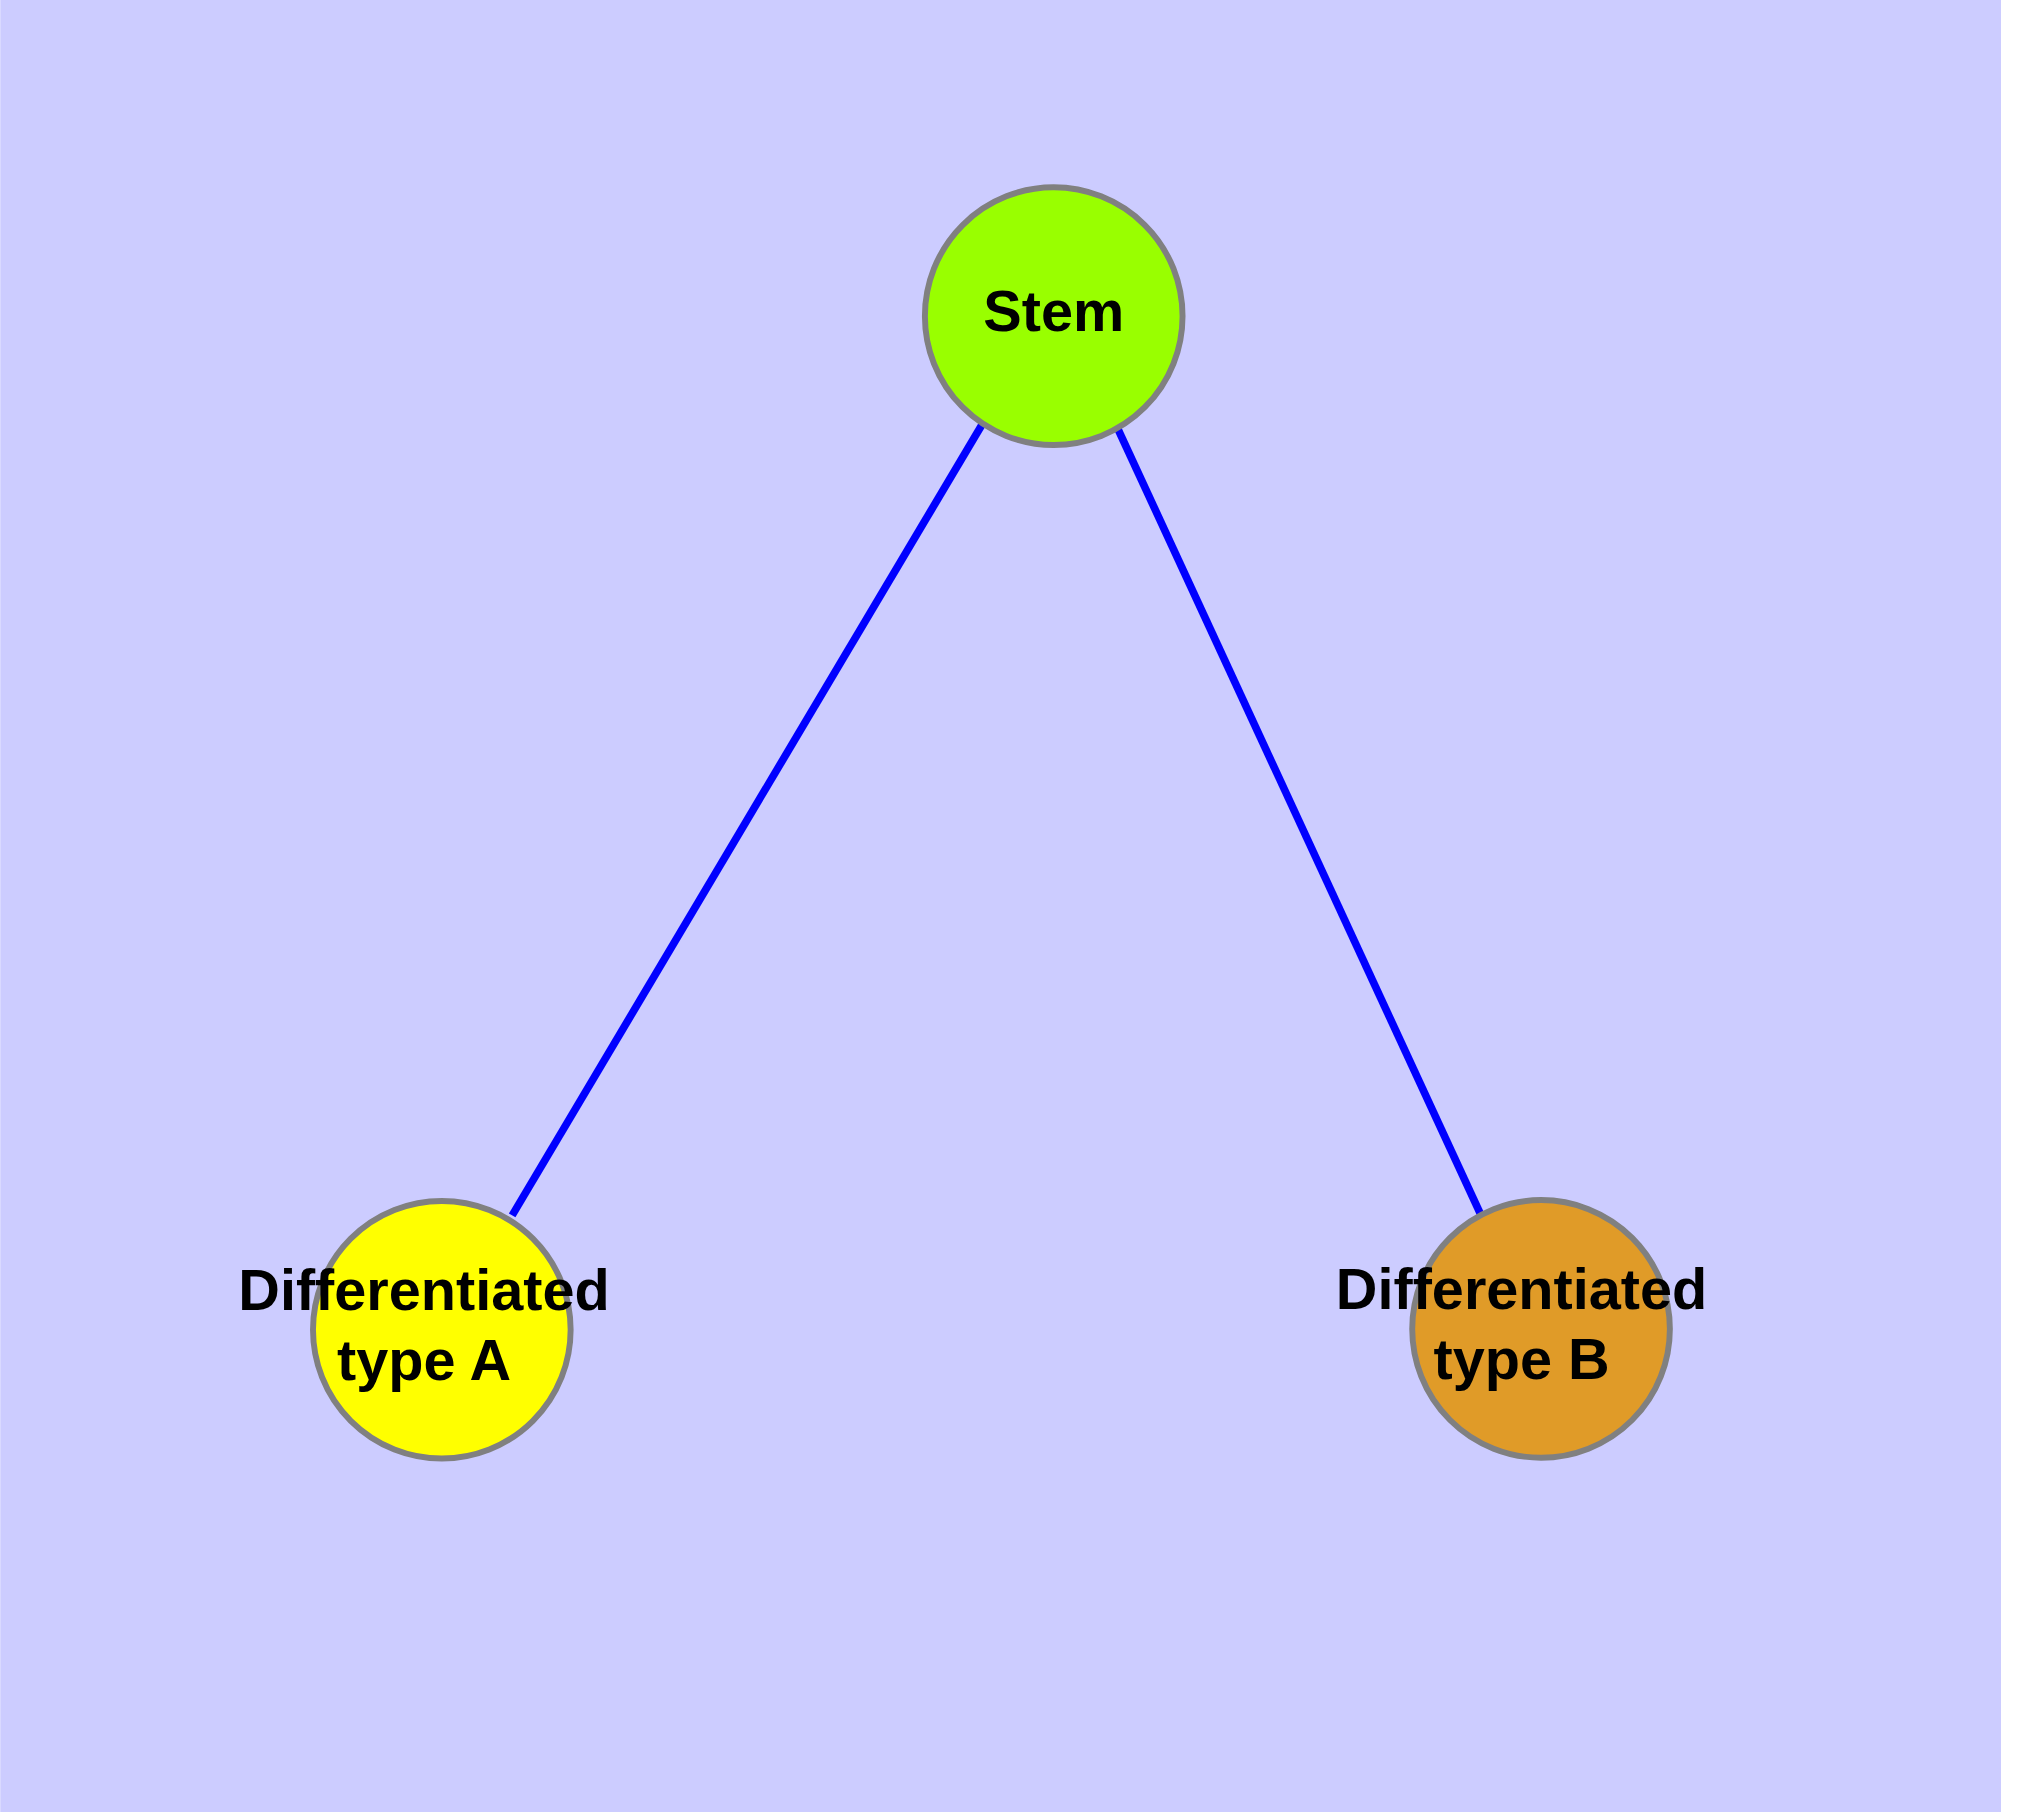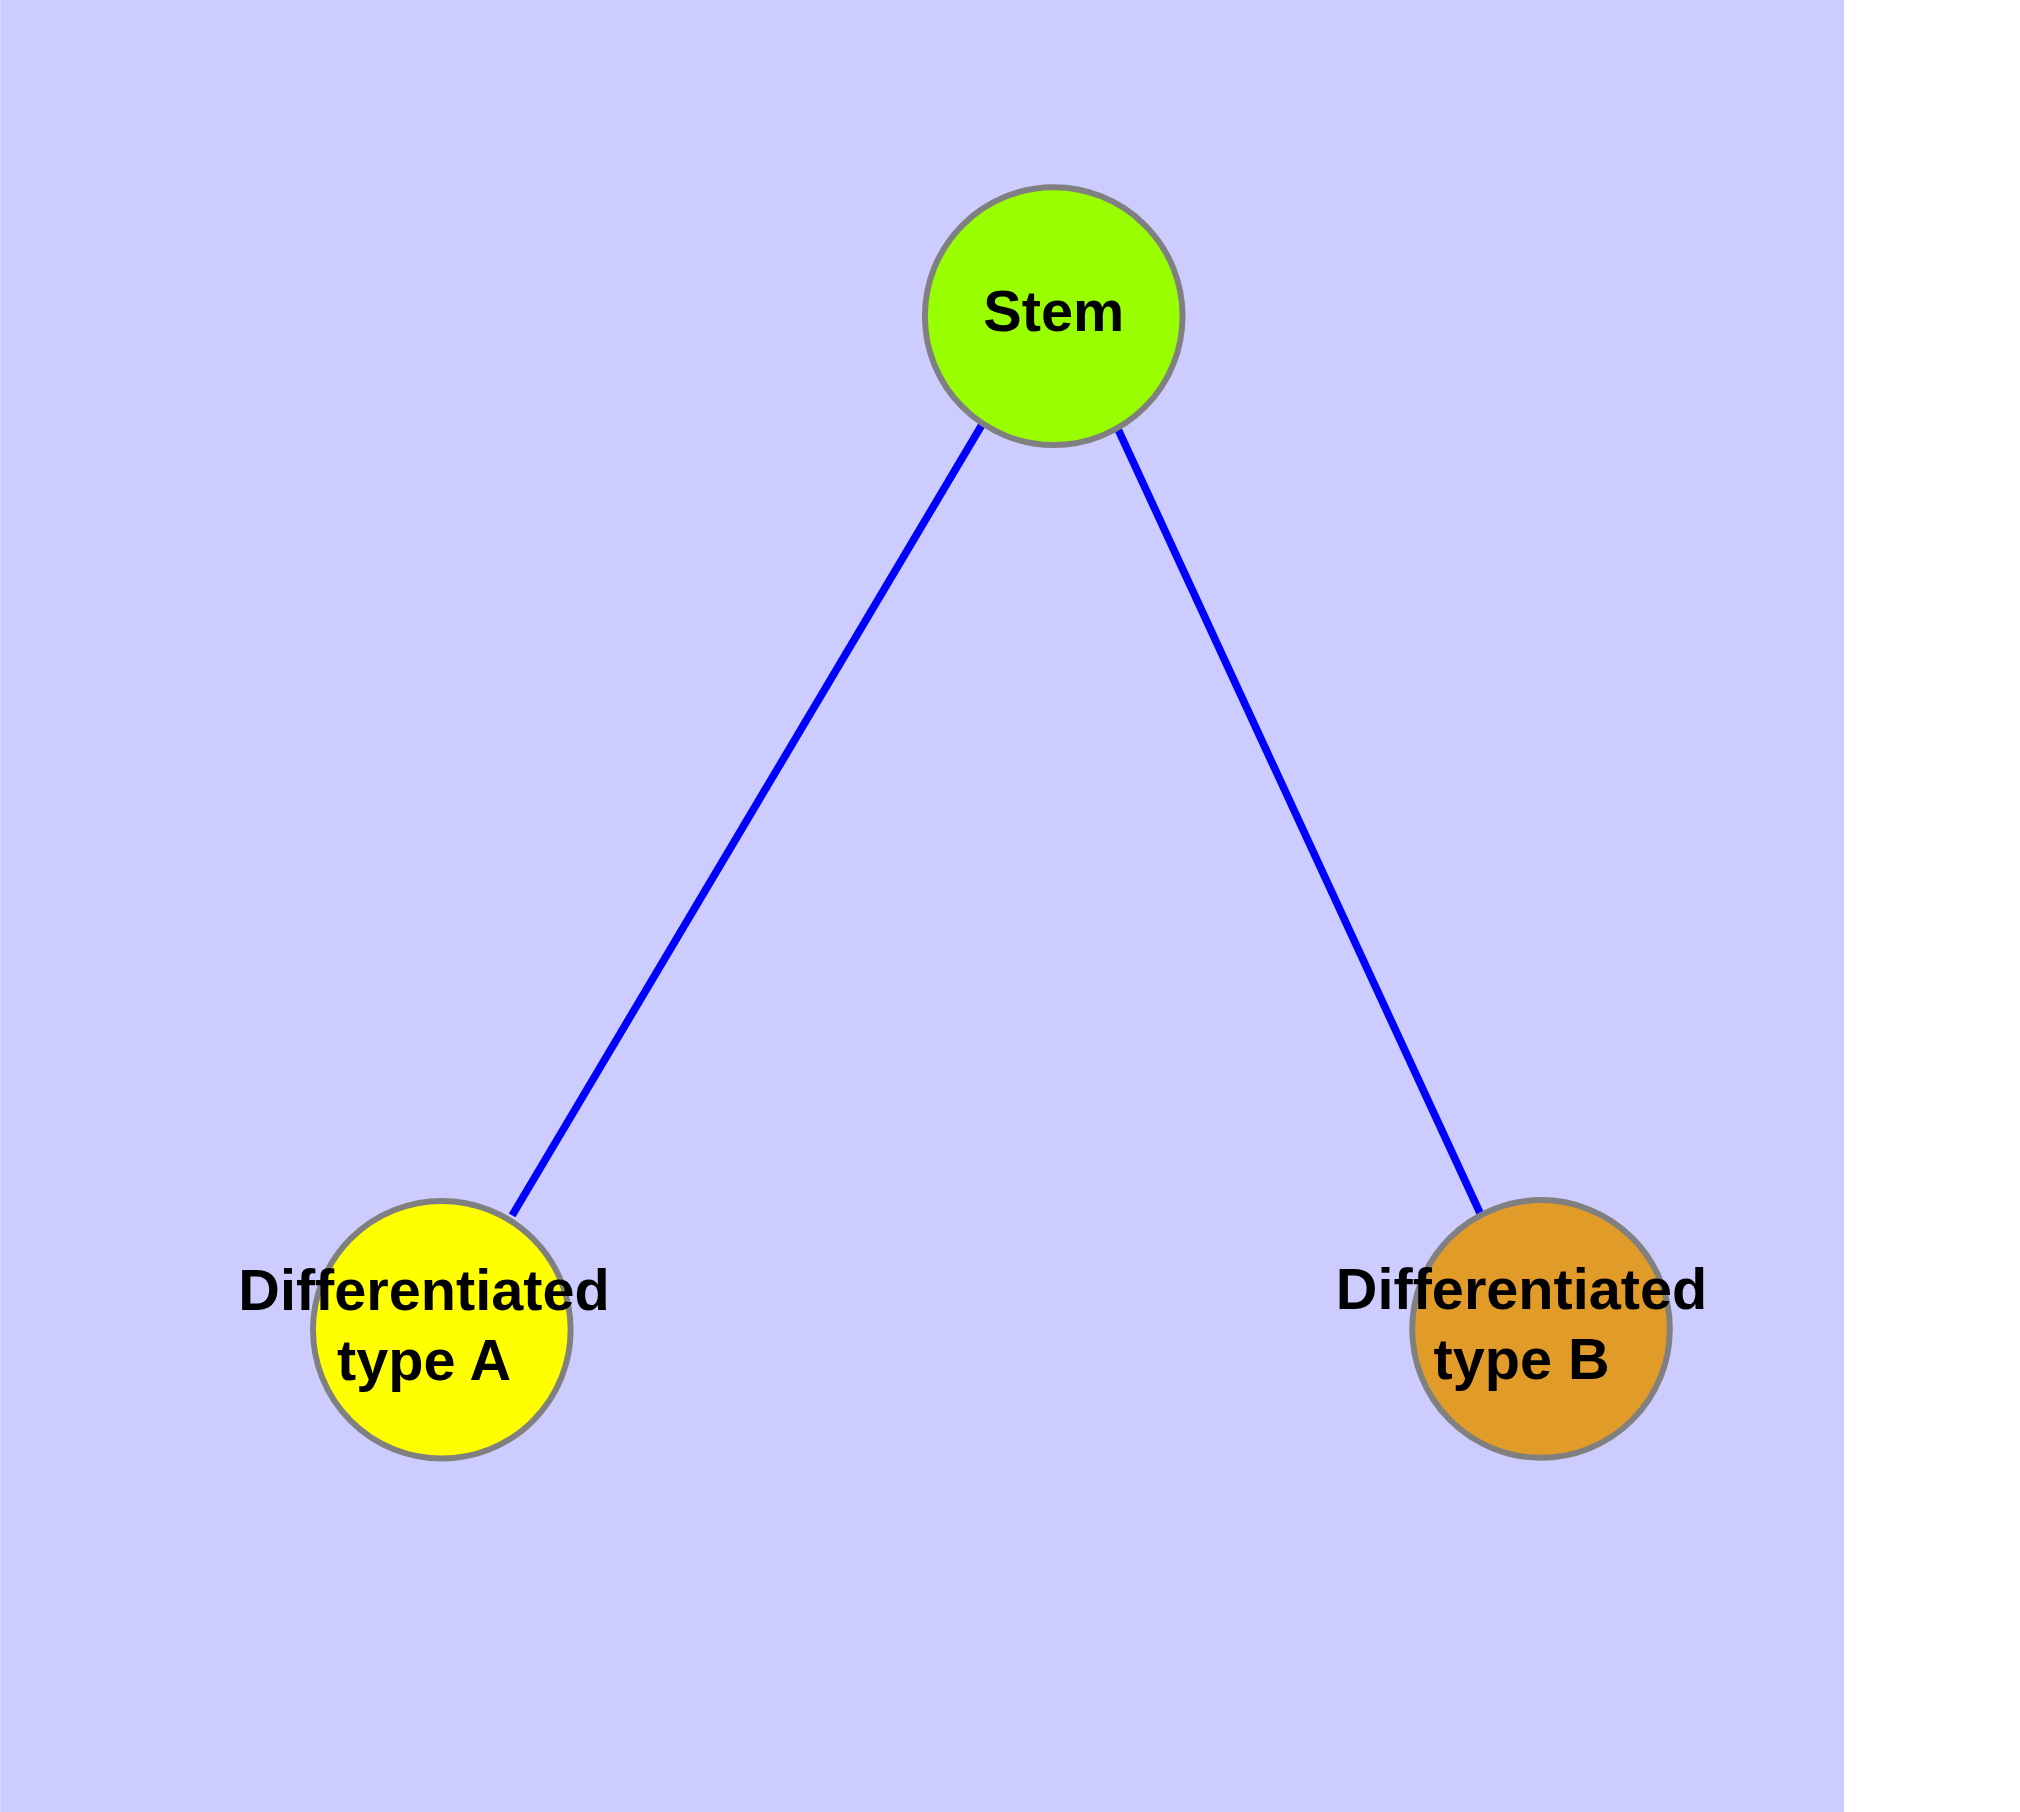--- a/index.html
+++ b/index.html
@@ -28,21 +28,21 @@
     font-family: "Liberation Sans", sans-serif;
     font-weight: bold;
     fill: #000000;
     text-anchor: middle;
     dominant-baseline: middle;
   }
 </style>
 </head>
 <body>
 
-<div id="canvas" style="width: 1844px; height: 1812px;">
+<div id="canvas" style="width: 2001px; height: 1812px;">
   <svg id="graph-svg" viewBox="0 0 2384 2138" xmlns="http://www.w3.org/2000/svg">
     <rect id="bg-rect" x="0" y="0" width="2384" height="2138" fill="#CCCCFF"></rect>
     <g id="edge-layer">
         <line x1="1159" y1="500" x2="604" y2="1434" stroke="#0000FF" stroke-width="9" stroke-linecap="butt"></line>
         <line x1="1315" y1="498" x2="1750" y2="1440" stroke="#0000FF" stroke-width="9" stroke-linecap="butt"></line>
       </g>
     <g id="node-layer">
         <circle cx="1243" cy="373" r="152" fill="#99FF00" stroke="#808080" stroke-width="7"></circle>
         <circle cx="521" cy="1569" r="152" fill="#FFFF00" stroke="#808080" stroke-width="7"></circle>
         <circle cx="1818" cy="1568" r="152" fill="#E09B28" stroke="#808080" stroke-width="7"></circle>

